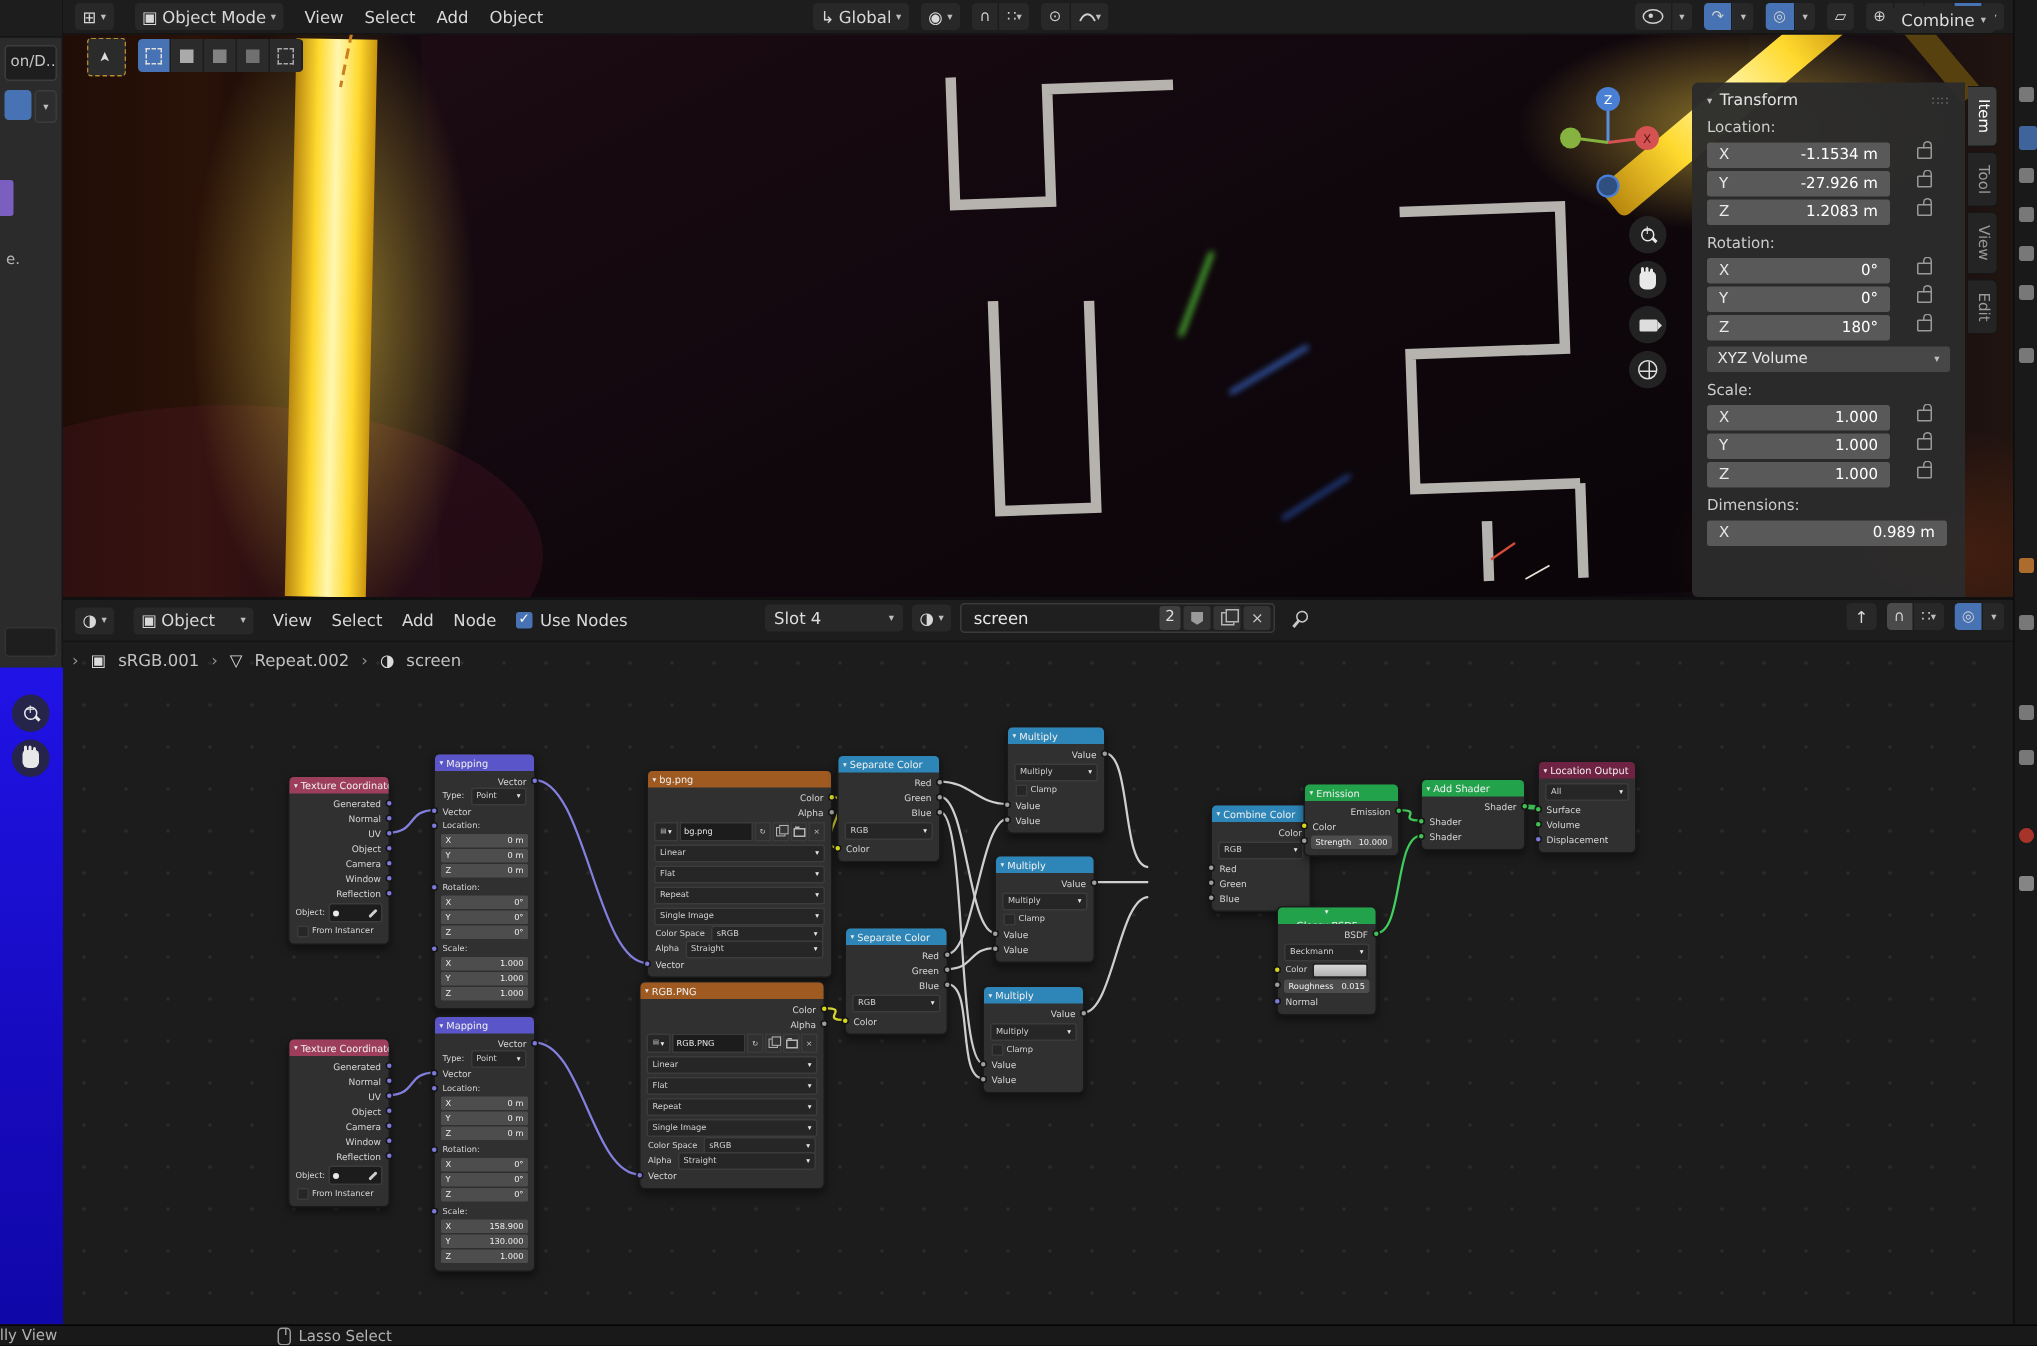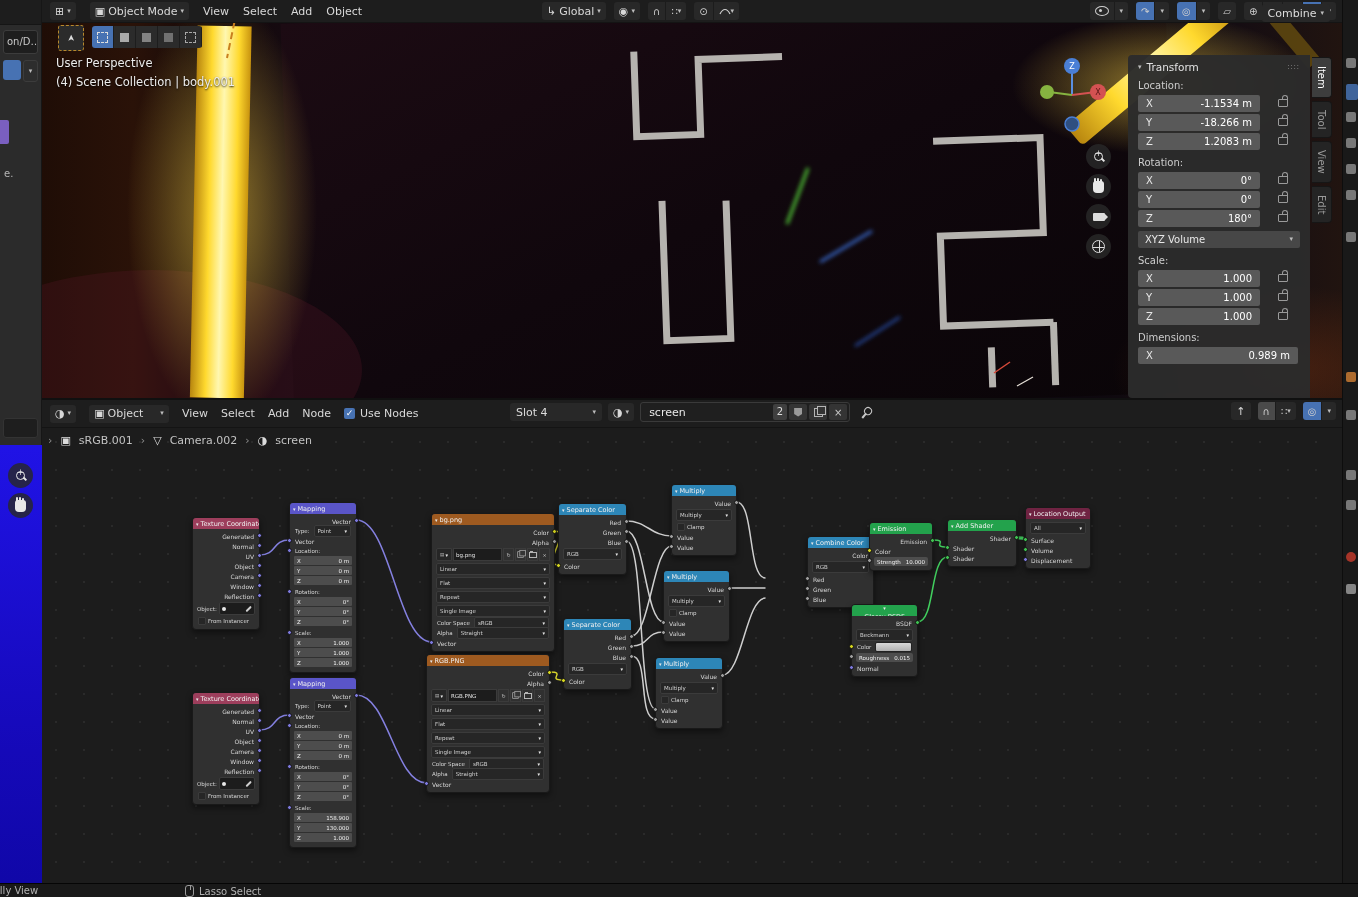--- a/index.html
+++ b/index.html
@@ -387,24 +387,20 @@
           <span>
               <span class="sq" style="opacity:.7"></span>
             </span>
         </span>
       </div>
       <span id="optbtn" class="btn">
           <span>Combine</span>
           <span class="chev">▾</span>
         </span>
 
-      <div id="vptext">
-        <div>User Perspective</div>
-        <div class="l2">(4) Scene Collection | body.001</div>
-      </div>
 
       <svg id="gizmo" width="84" height="92">
         <line x1="42" y1="45" x2="42" y2="18" stroke="#5a8fe0" stroke-width="2"></line>
         <line x1="42" y1="45" x2="66" y2="42" stroke="#d45252" stroke-width="2"></line>
         <line x1="42" y1="45" x2="19" y2="42" stroke="#86b340" stroke-width="2"></line>
         <circle cx="42" cy="16" r="8" fill="#4a7fd6"></circle>
         <text x="42" y="19" font-size="8" fill="#fff" text-anchor="middle">Z</text>
         <circle cx="68" cy="42" r="8" fill="#d45252"></circle>
         <text x="68" y="45" font-size="8" fill="#5c1515" text-anchor="middle">X</text>
         <circle cx="17" cy="42" r="7" fill="#86b340"></circle>
@@ -436,21 +432,21 @@
             <div class="axrow">
               <div class="axf">
                 <div class="ax">X</div>
                 <div>-1.1534 m</div>
               </div>
               <div class="lockw"><div class="lock"></div></div>
             </div>
             <div class="axrow">
               <div class="axf">
                 <div class="ax">Y</div>
-                <div>-18.266 m</div>
+                <div>-27.926 m</div>
               </div>
               <div class="lockw"><div class="lock"></div></div>
             </div>
             <div class="axrow">
               <div class="axf">
                 <div class="ax">Z</div>
                 <div>1.2083 m</div>
               </div>
               <div class="lockw"><div class="lock"></div></div>
             </div>
@@ -591,21 +587,21 @@
             </span>
         </span>
       </div>
 
       <div id="crumb">
           <div class="sep">›</div>
           <div class="ic">▣</div>
           <div>sRGB.001</div>
           <div class="sep">›</div>
           <div class="ic">▽</div>
-          <div>Camera.002</div>
+          <div>Repeat.002</div>
           <div class="sep">›</div>
           <div class="ic">◑</div>
           <div>screen</div>
         </div>
 
       <div id="canvas">
         <svg id="wires" width="1300" height="455">
             <path d="M217.5,127 C235.5,127 229.5,112 247.5,112" stroke="#8480e0" stroke-width="1.5" fill="none"></path>
             <path d="M314.5,92 C348.25,92 355.75,214 389.5,214" stroke="#8480e0" stroke-width="1.5" fill="none"></path>
             <path d="M512.5,103 C530.5,103 498.5,137 516.5,137" stroke="#ddd92e" stroke-width="1.5" fill="none"></path>

